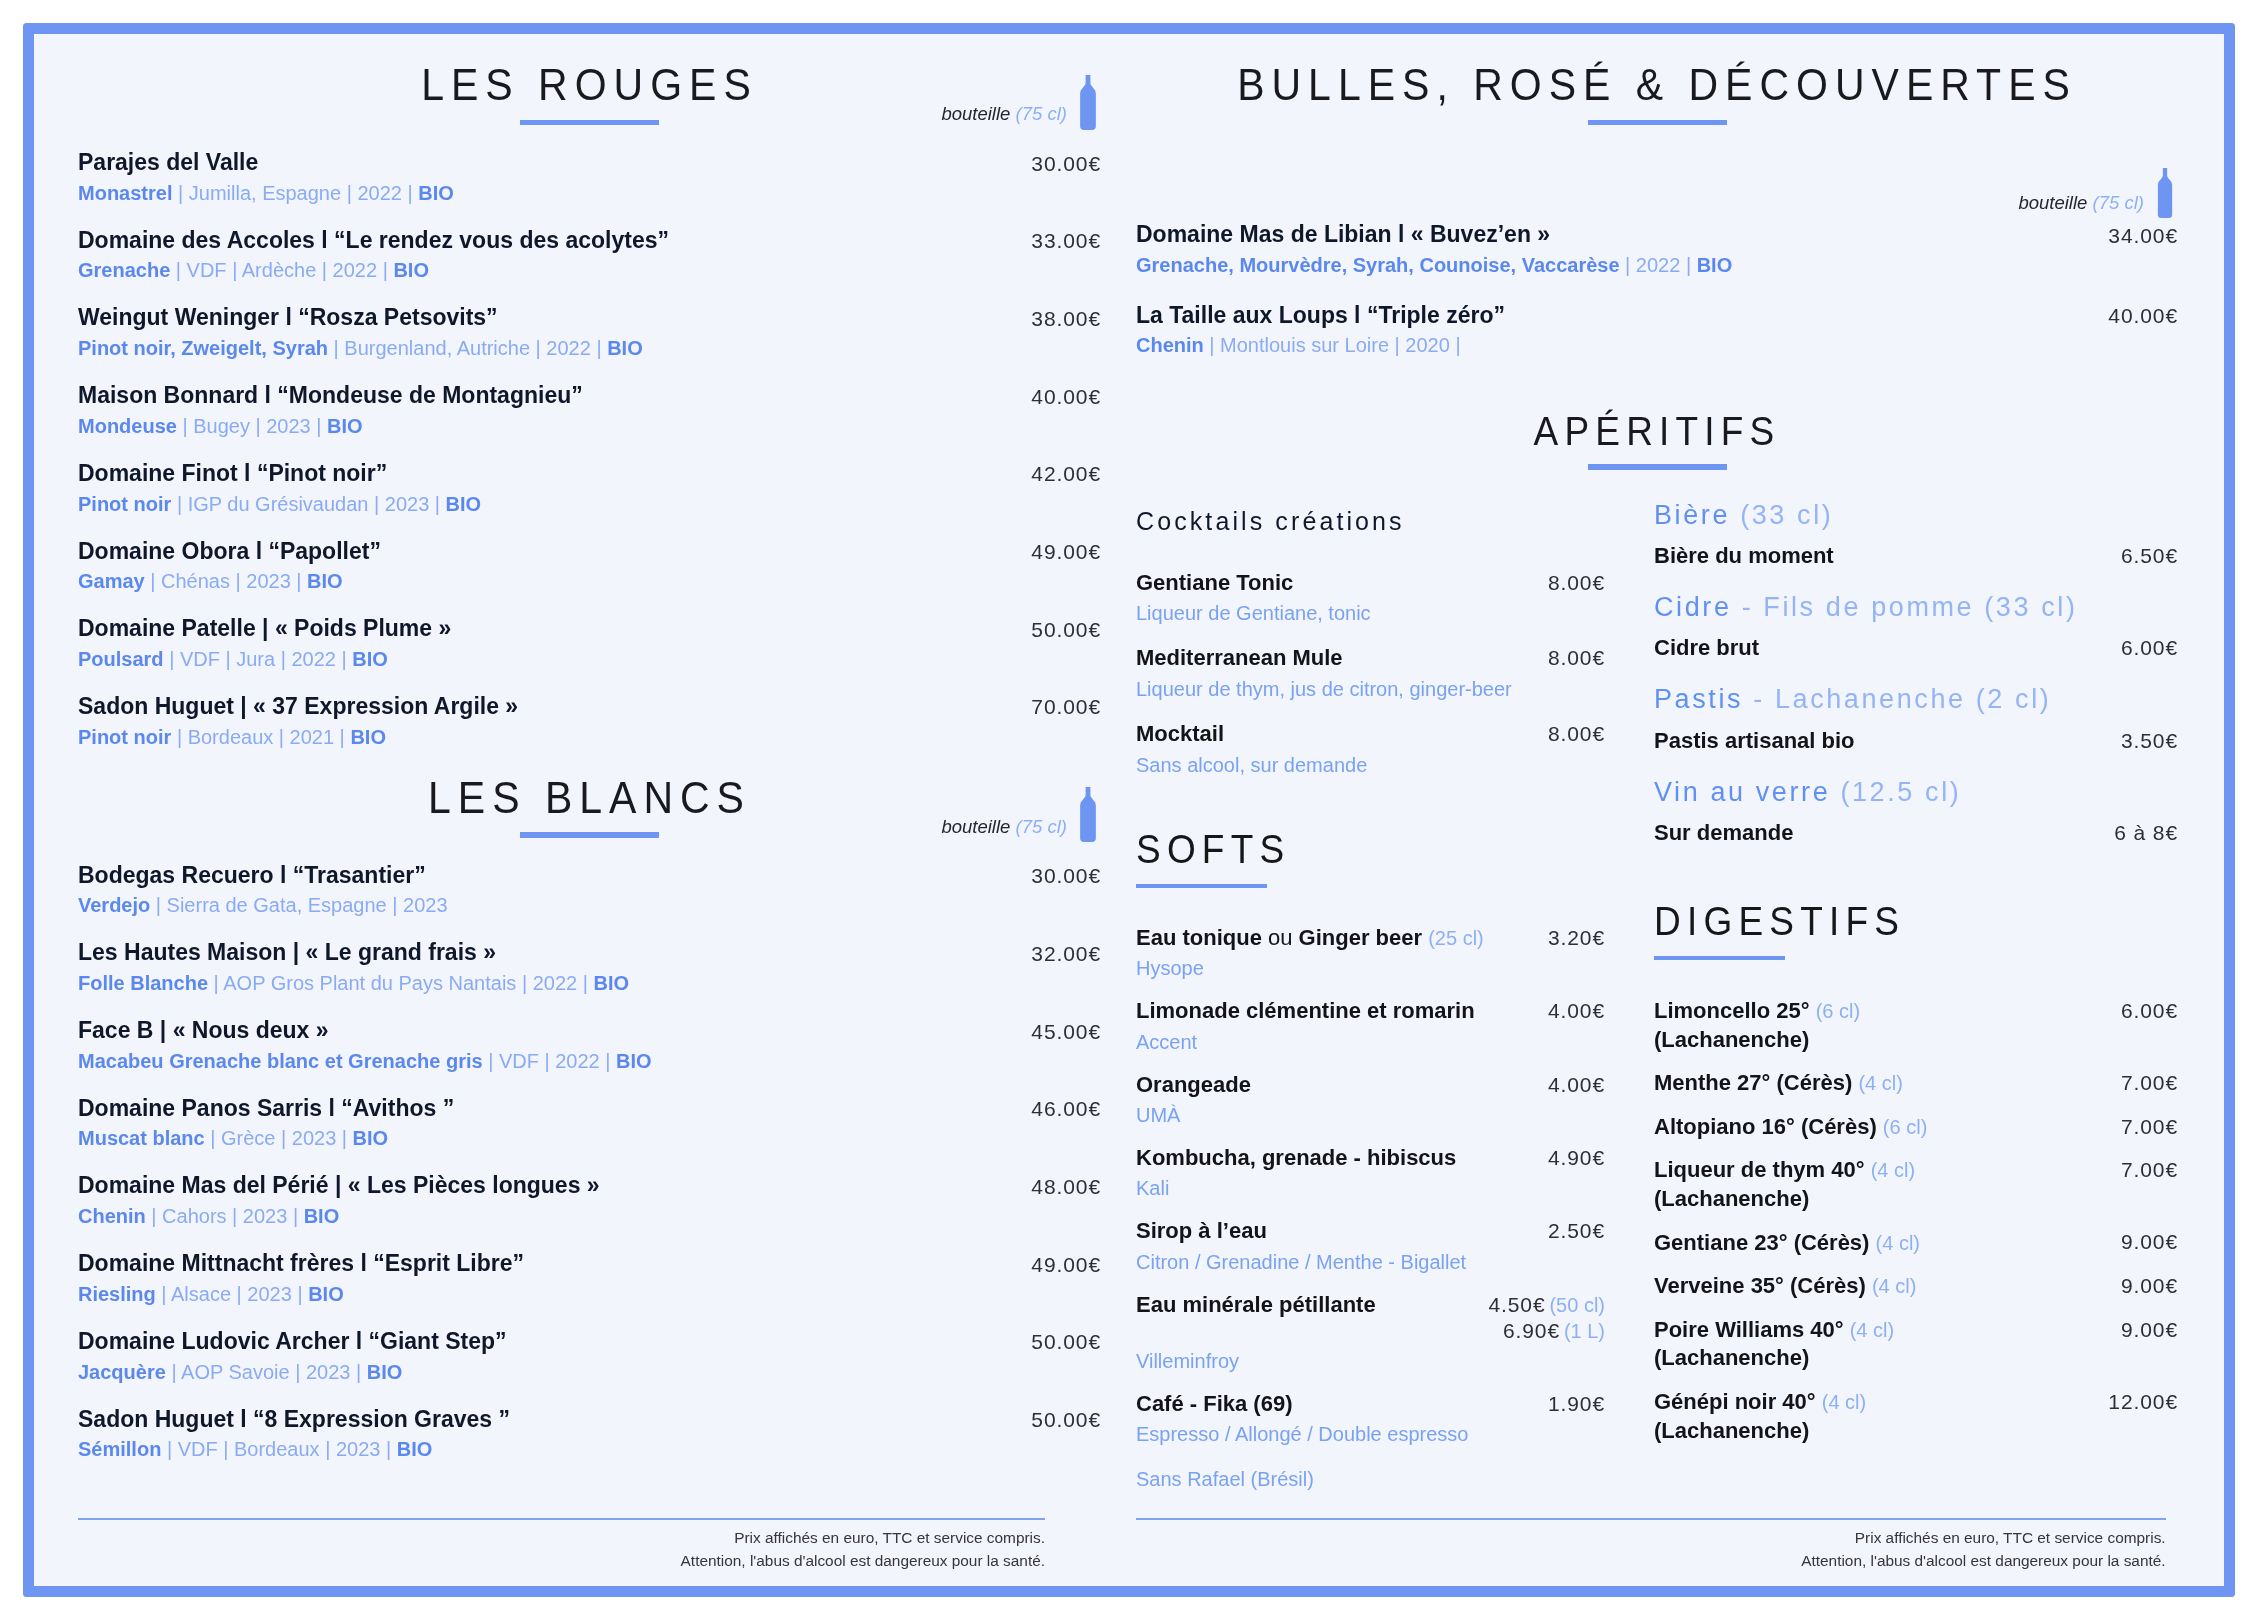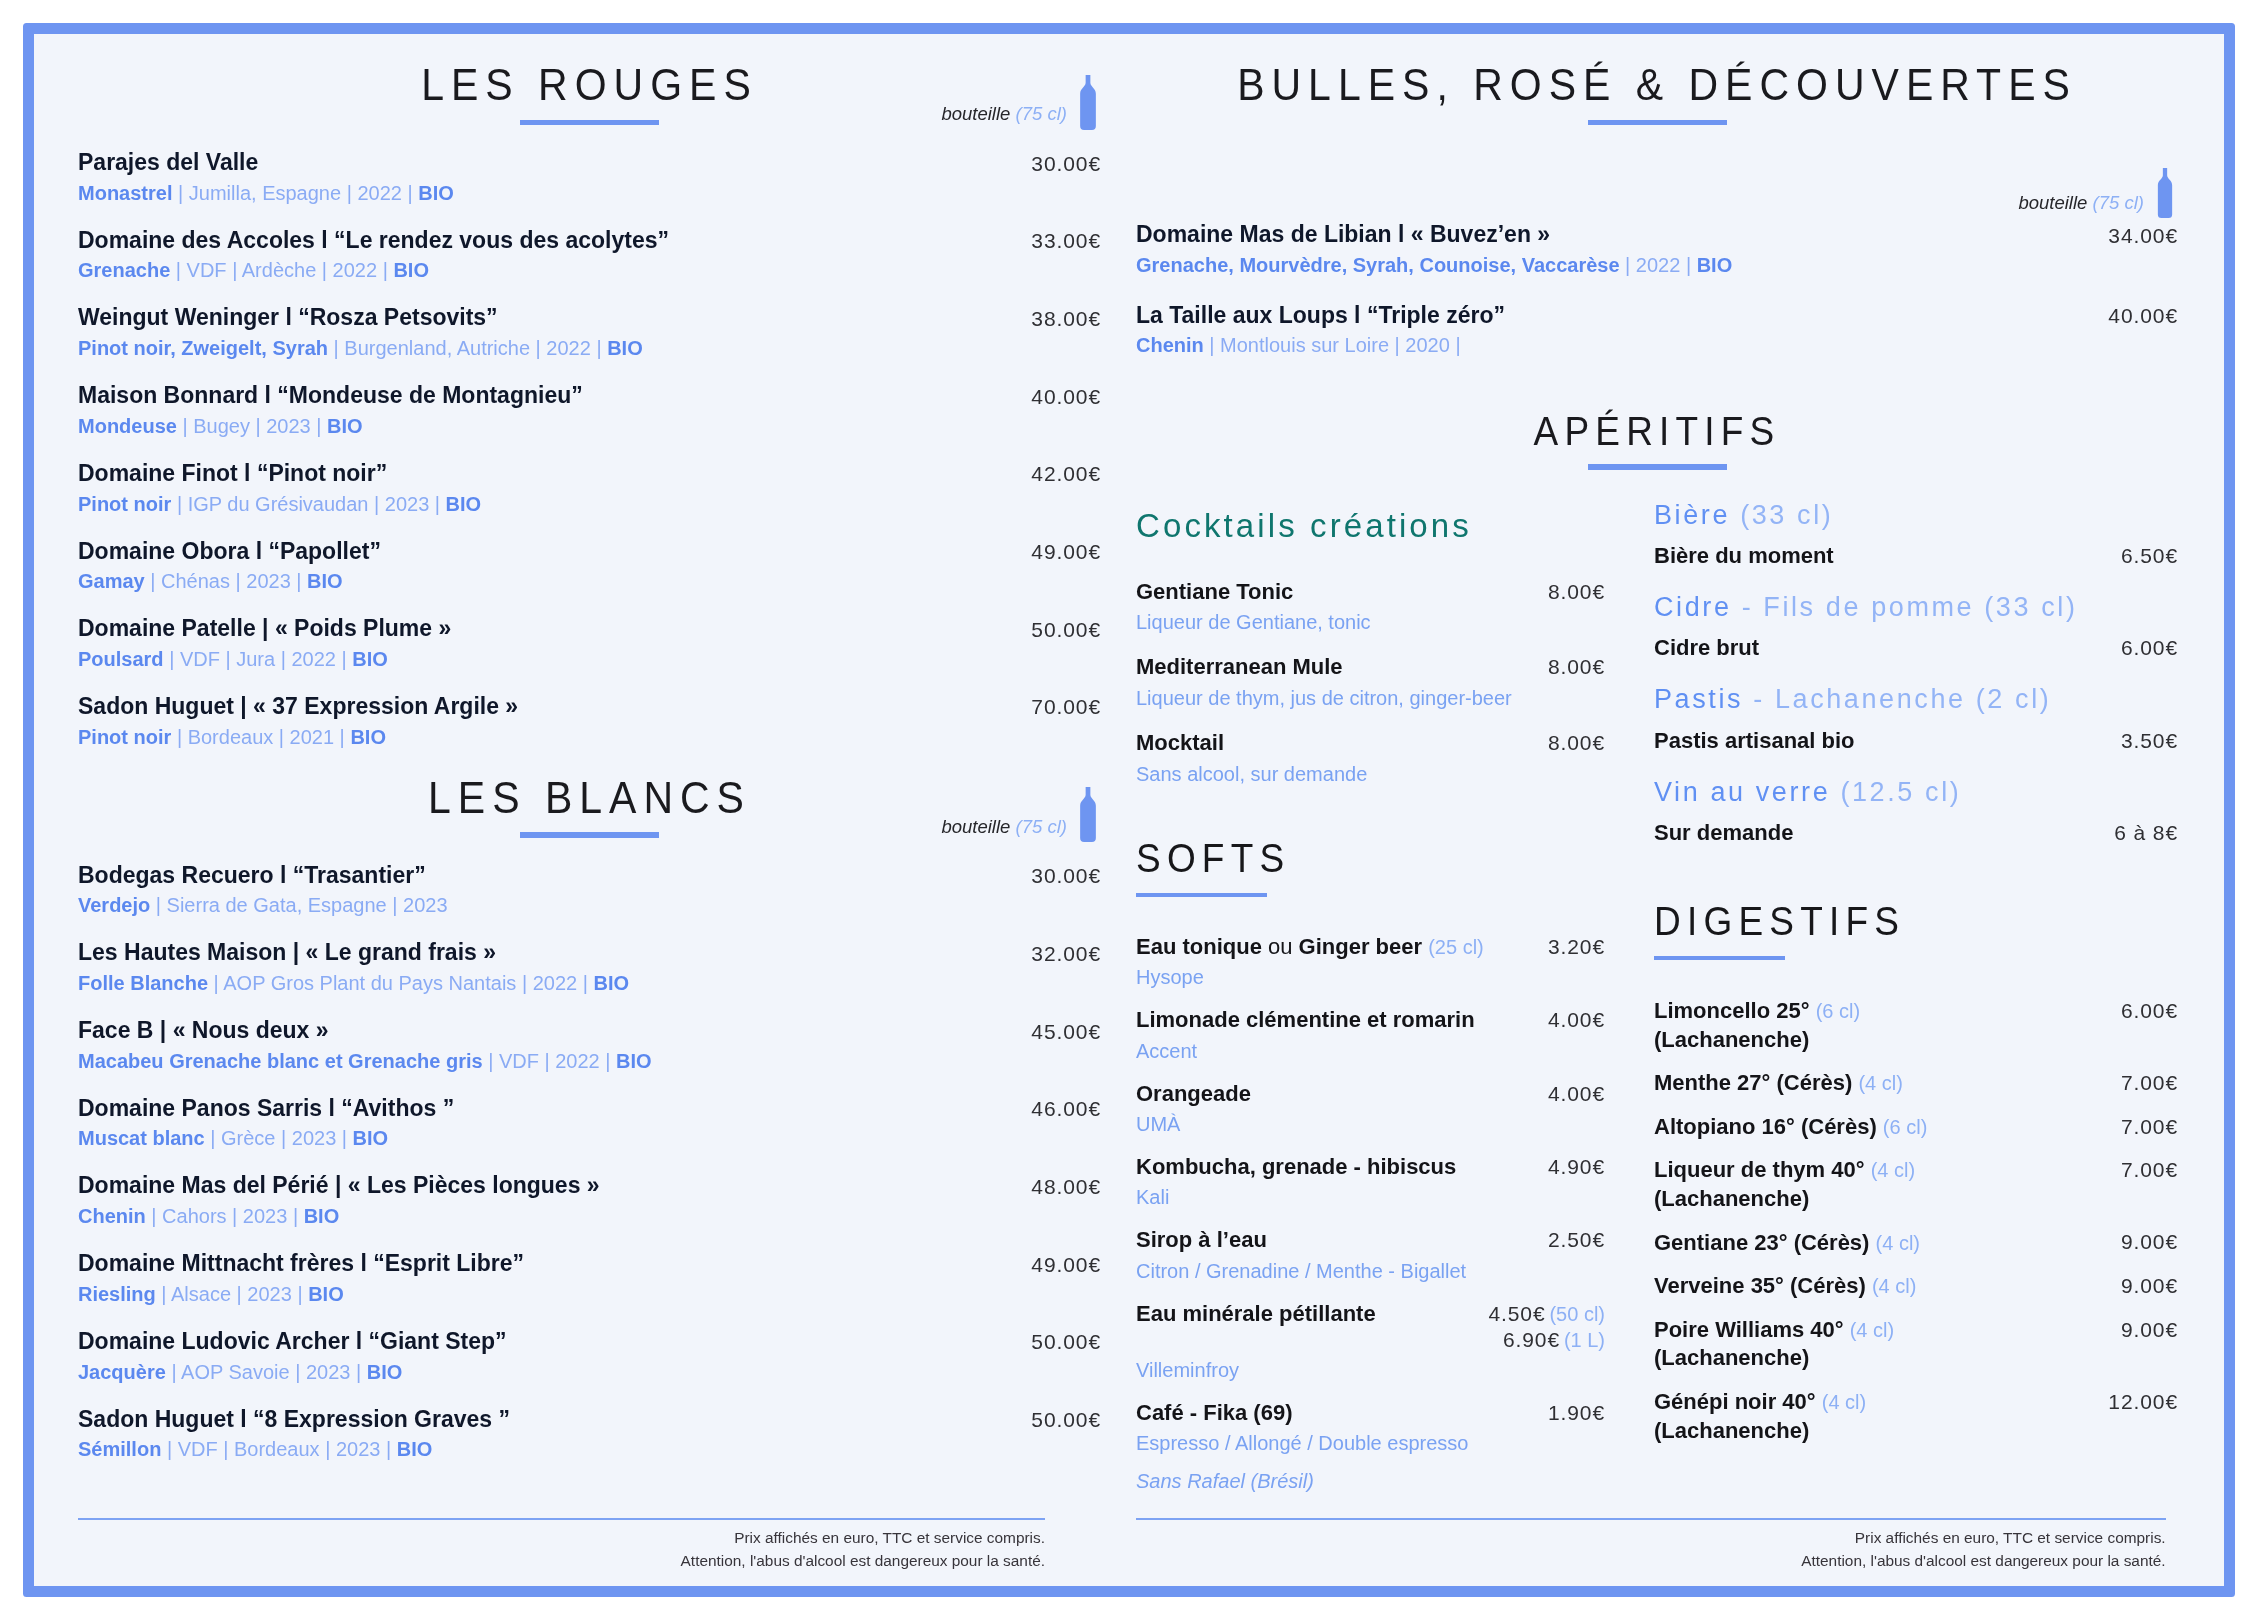--- a/index.html
+++ b/index.html
@@ -46,26 +46,26 @@
   .sec-head.blancs{margin-top:7px;}
 
   
   .bulles-wines{margin-top:72px;}
   .bulles-wines .wine{margin-bottom:23px;}
   .ap-head{text-align:center;margin:32px 0 30px;}
   .columns{display:flex;gap:49px;flex:1;min-height:0;}
   .col-a{width:469px;flex:none;display:flex;flex-direction:column;}
   .col-b{flex:1;min-width:0;display:flex;flex-direction:column;}
 
-  .script-h{margin:7px 0 34px;font-size:33px;font-weight:400;letter-spacing:3.1px;
-    color:#0f766e;white-space:nowrap;}
+  .script-h{margin:7px 0 34px;font-size:25px;font-weight:400;letter-spacing:3.1px;
+    color:#0f172a;white-space:nowrap;}
   .row{display:flex;justify-content:space-between;align-items:baseline;}
   .i-name{font-size:22px;font-weight:700;color:#141418;}
   .i-desc{margin-top:4.4px;color:var(--blue-desc);font-size:20px;line-height:1.3;white-space:nowrap;}
-  .i-desc + .i-desc{margin-top:12px;font-style:italic;}
+  .i-desc + .i-desc{margin-top:19px;}
   .c-item{margin-bottom:19.4px;}
 
   .sub-head{margin-top:34px;margin-bottom:37px;text-decoration:underline;}
   .sub-title{display:inline-block;font-size:37px;font-weight:400;letter-spacing:6.2px;
     transform:scaleY(1.1);transform-origin:center bottom;}
   .sub-underline{width:131px;height:4.4px;background:var(--accent);margin-top:10.6px;}
 
   .s-item{margin-bottom:17px;}
   .s-name{font-size:22px;font-weight:700;color:#141418;}
   .s-mid{font-weight:400;}

